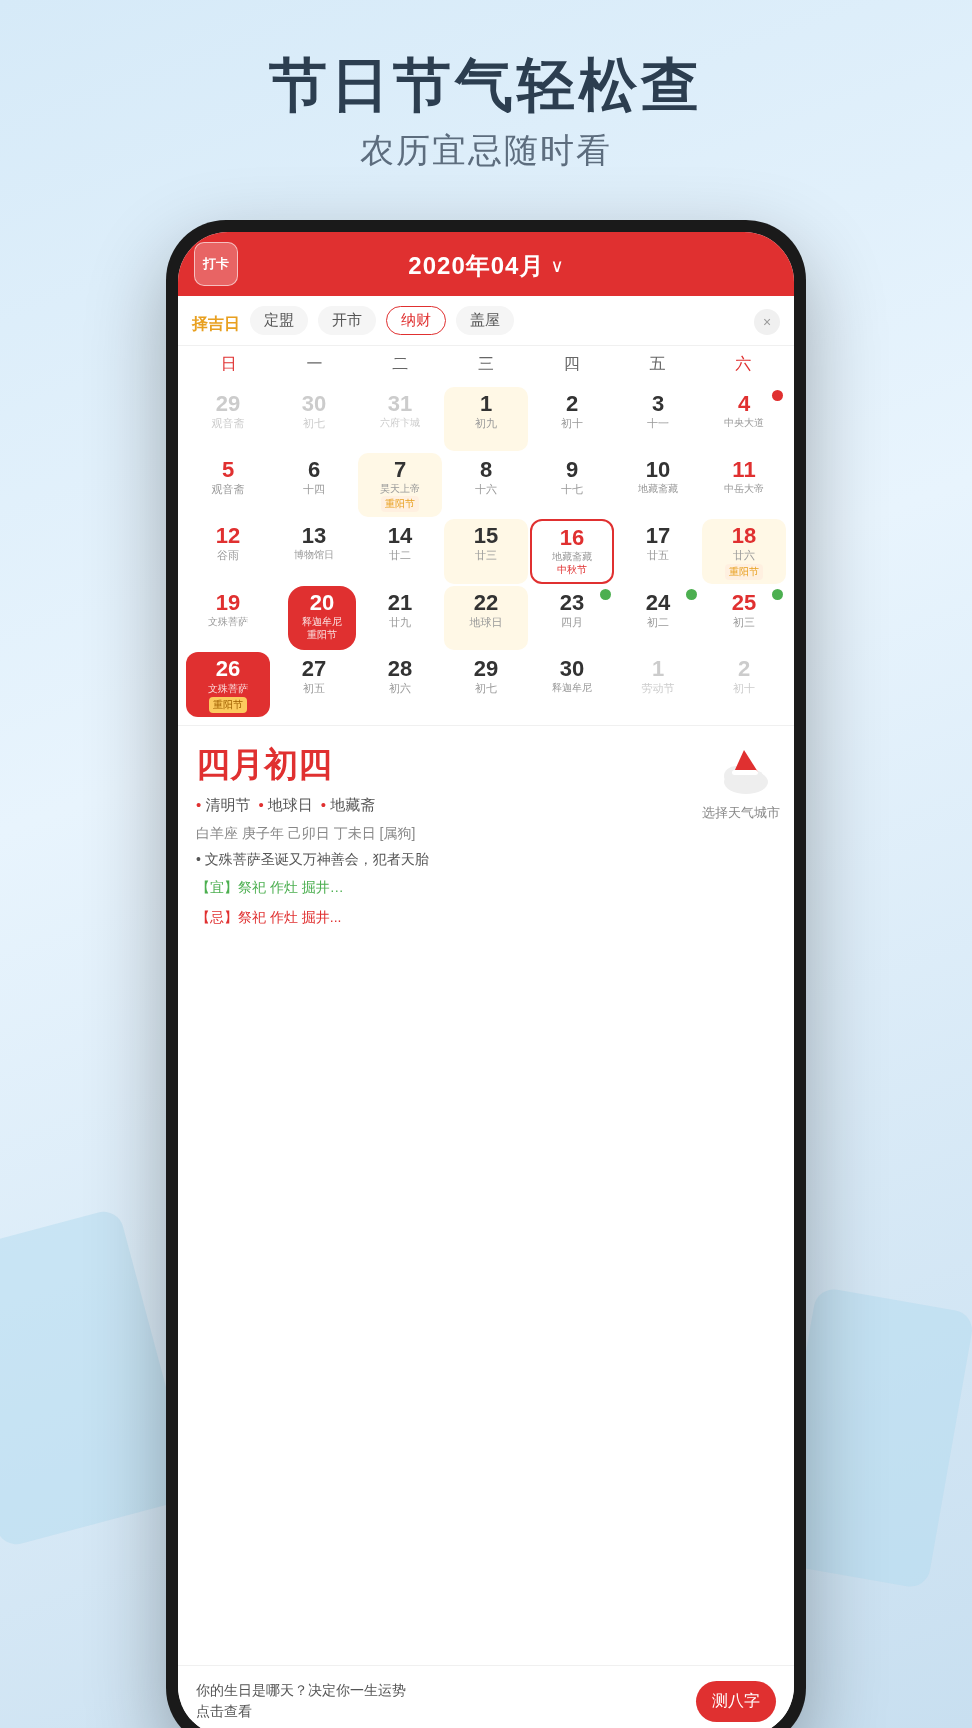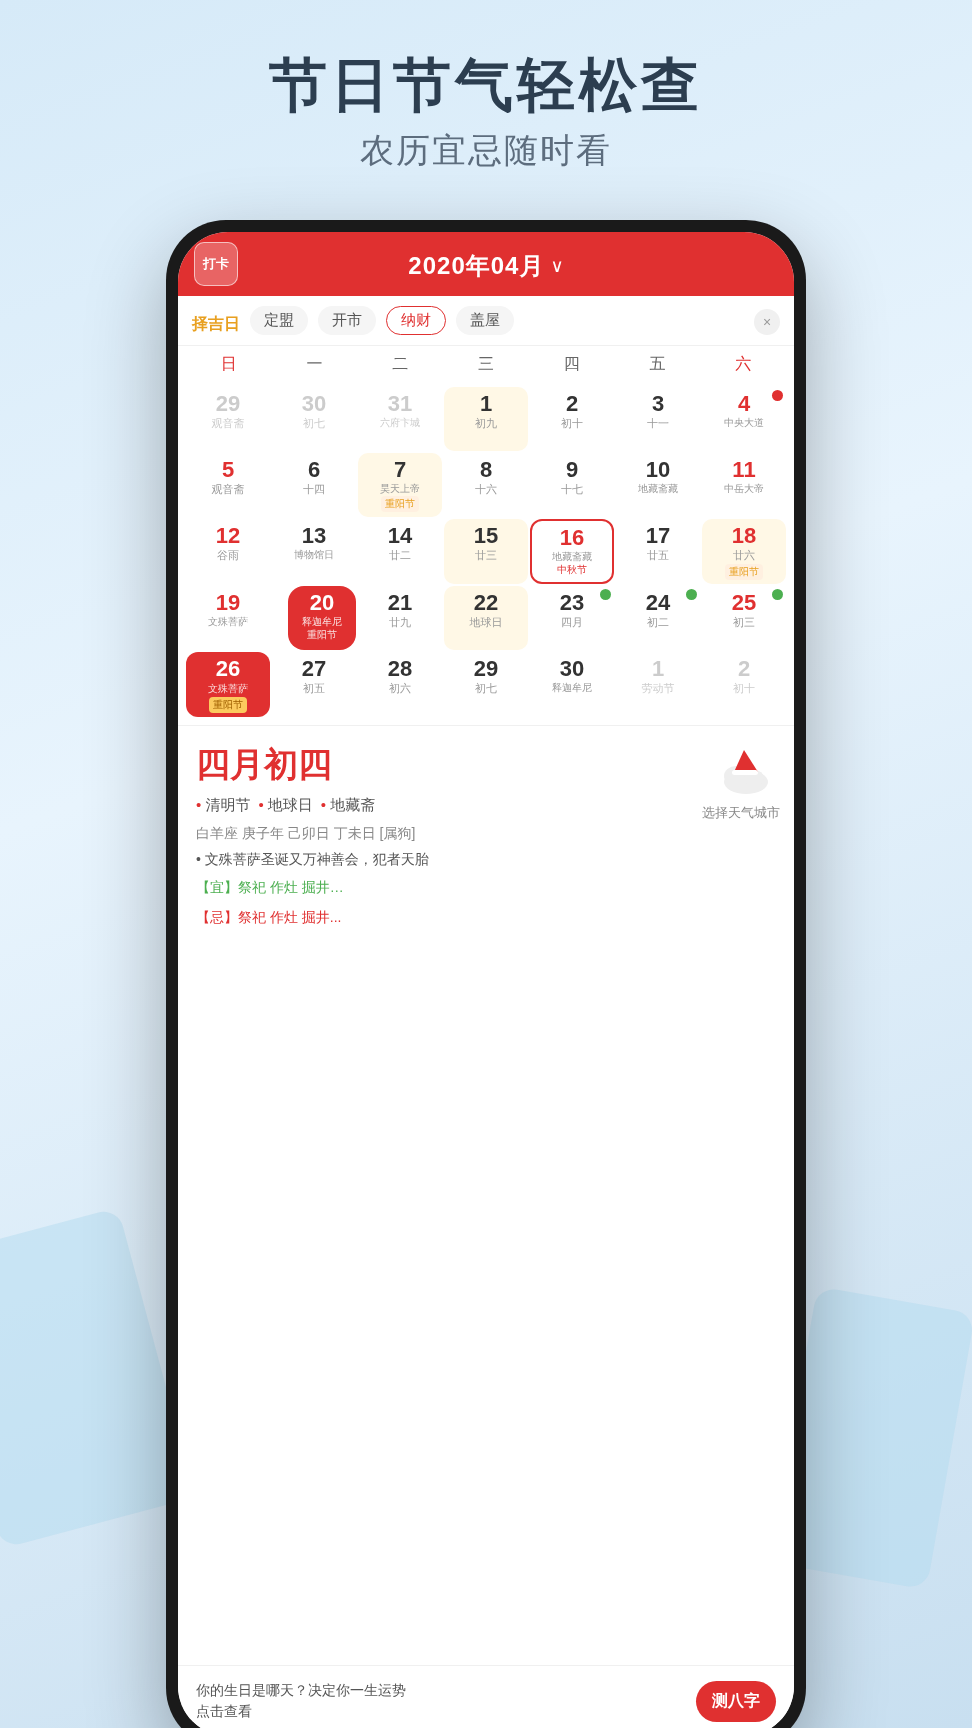--- a/index.html
+++ b/index.html
@@ -305,21 +305,21 @@
     }
     .fortune-text {
       font-size: 14px;
       color: #555;
       line-height: 1.5;
     }
     .fortune-btn {
       background: #e03030;
       color: white;
       font-size: 16px;
-      font-weight: 700;
+      font-weight: 400;
       padding: 10px 16px;
       border-radius: 24px;
       white-space: nowrap;
     }
   </style>
 </head>
 <body>
 
 <div class="bg-shape-left"></div>
 <div class="bg-shape-right"></div>

